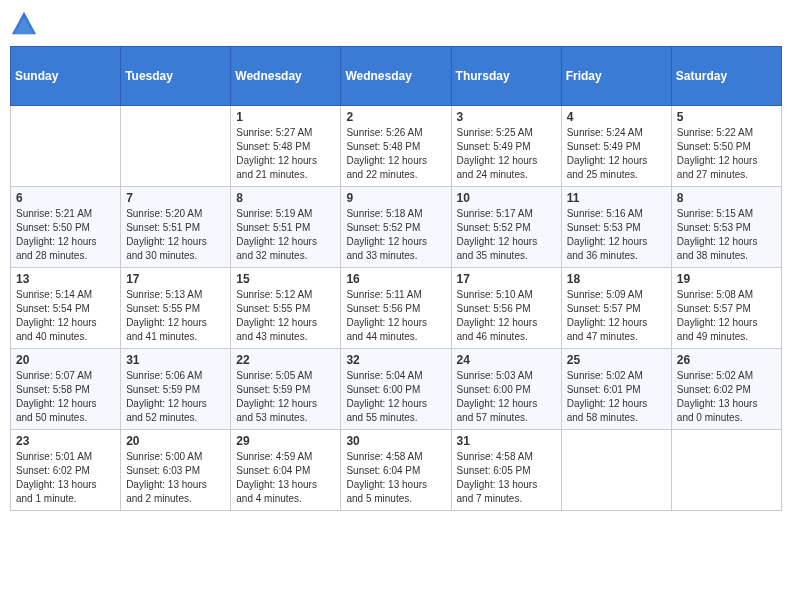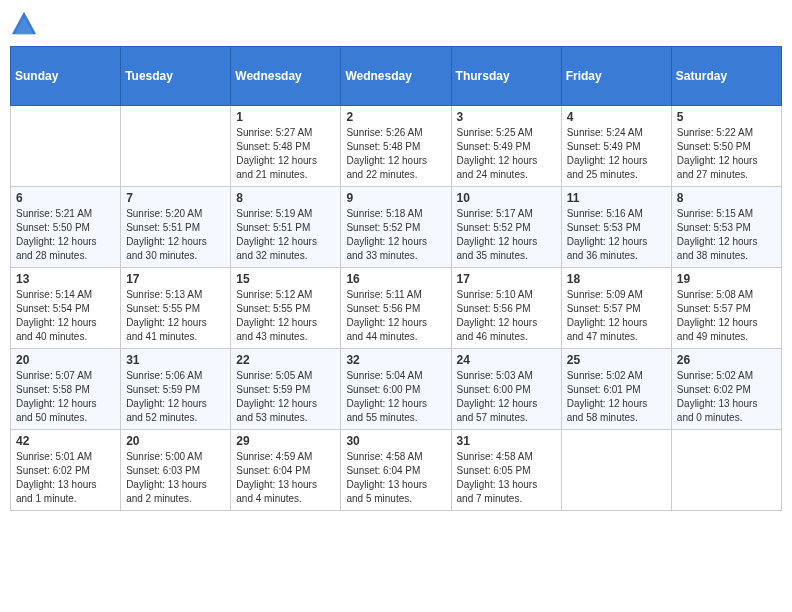--- a/index.html
+++ b/index.html
@@ -227,21 +227,21 @@
           <div class="day-number">25</div>
           <div class="day-info">Sunrise: 5:02 AM<br>Sunset: 6:01 PM<br>Daylight: 12 hours and 58 minutes.</div>
         </td>
         <td>
           <div class="day-number">26</div>
           <div class="day-info">Sunrise: 5:02 AM<br>Sunset: 6:02 PM<br>Daylight: 13 hours and 0 minutes.</div>
         </td>
       </tr>
       <tr>
         <td>
-          <div class="day-number">42</div>
+          <div class="day-number">23</div>
           <div class="day-info">Sunrise: 5:01 AM<br>Sunset: 6:02 PM<br>Daylight: 13 hours and 1 minute.</div>
         </td>
         <td>
           <div class="day-number">20</div>
           <div class="day-info">Sunrise: 5:00 AM<br>Sunset: 6:03 PM<br>Daylight: 13 hours and 2 minutes.</div>
         </td>
         <td>
           <div class="day-number">29</div>
           <div class="day-info">Sunrise: 4:59 AM<br>Sunset: 6:04 PM<br>Daylight: 13 hours and 4 minutes.</div>
         </td>

